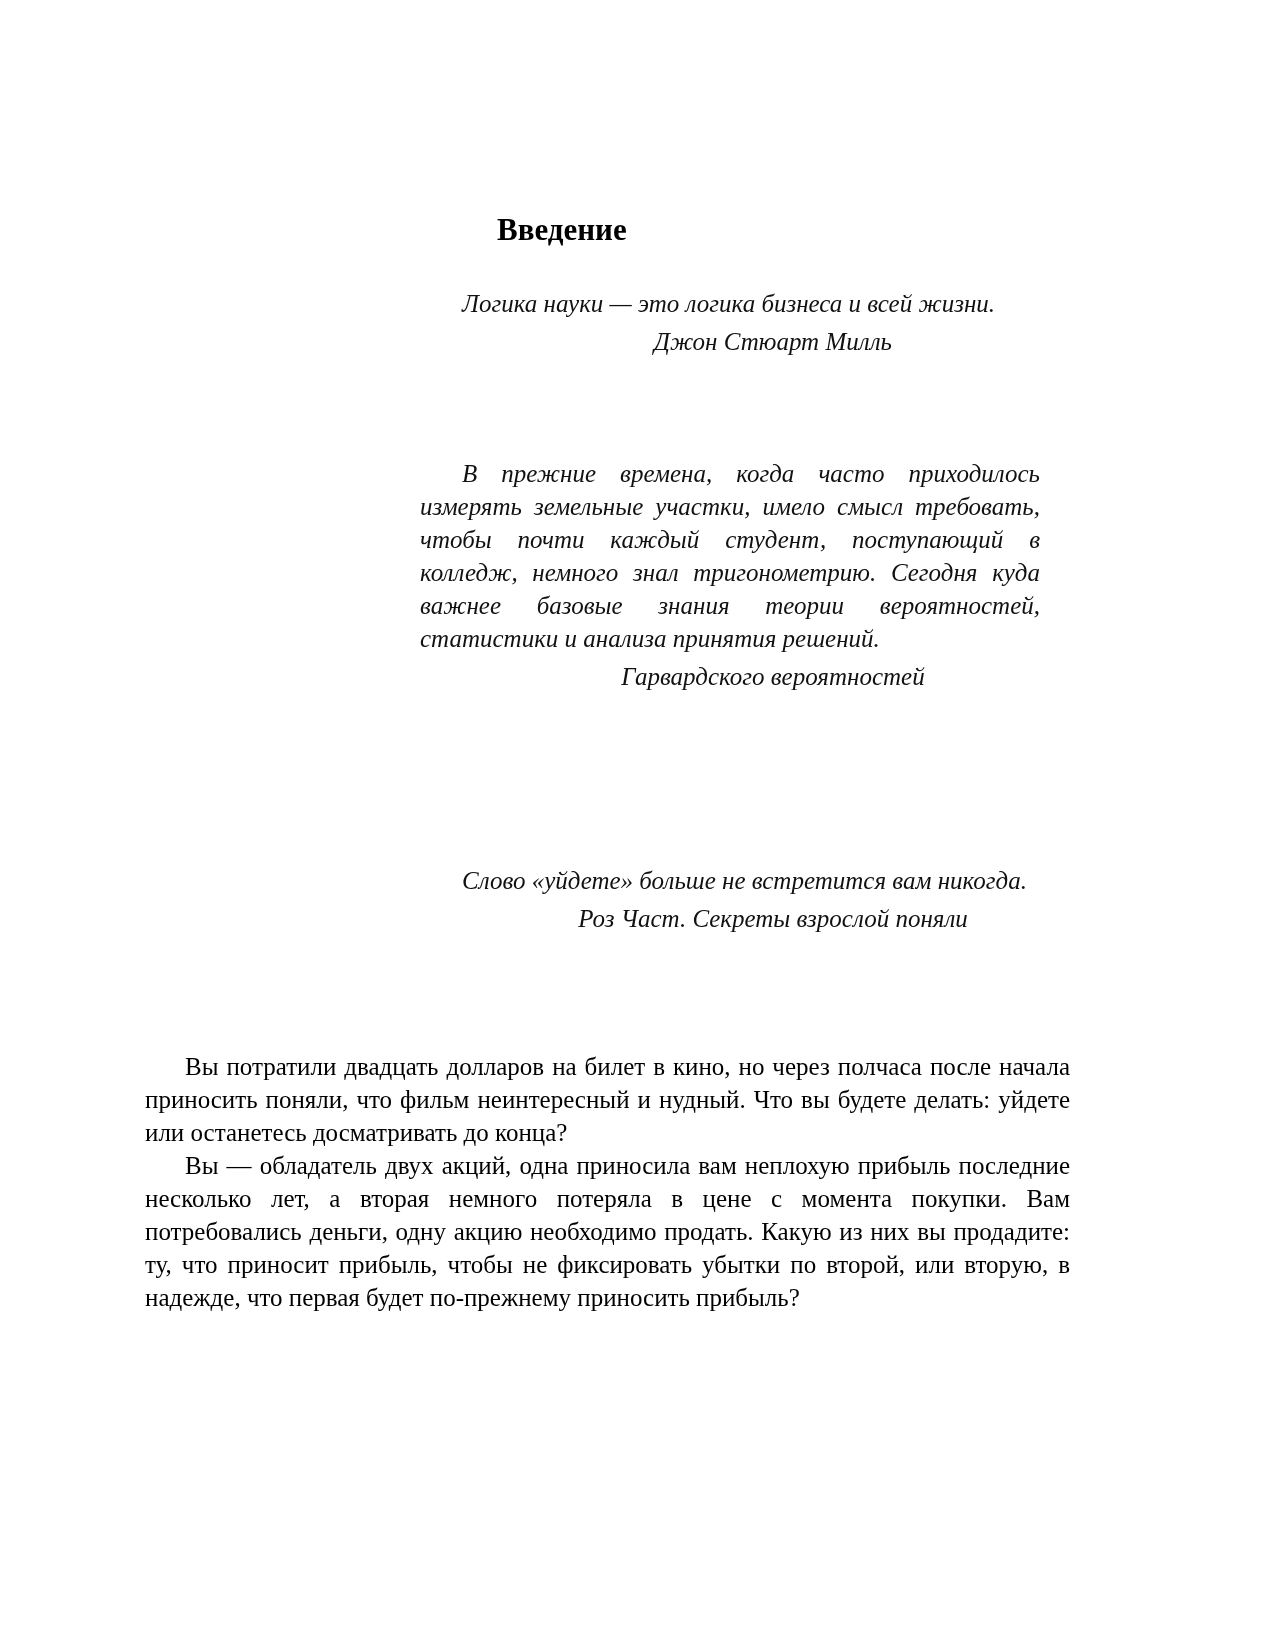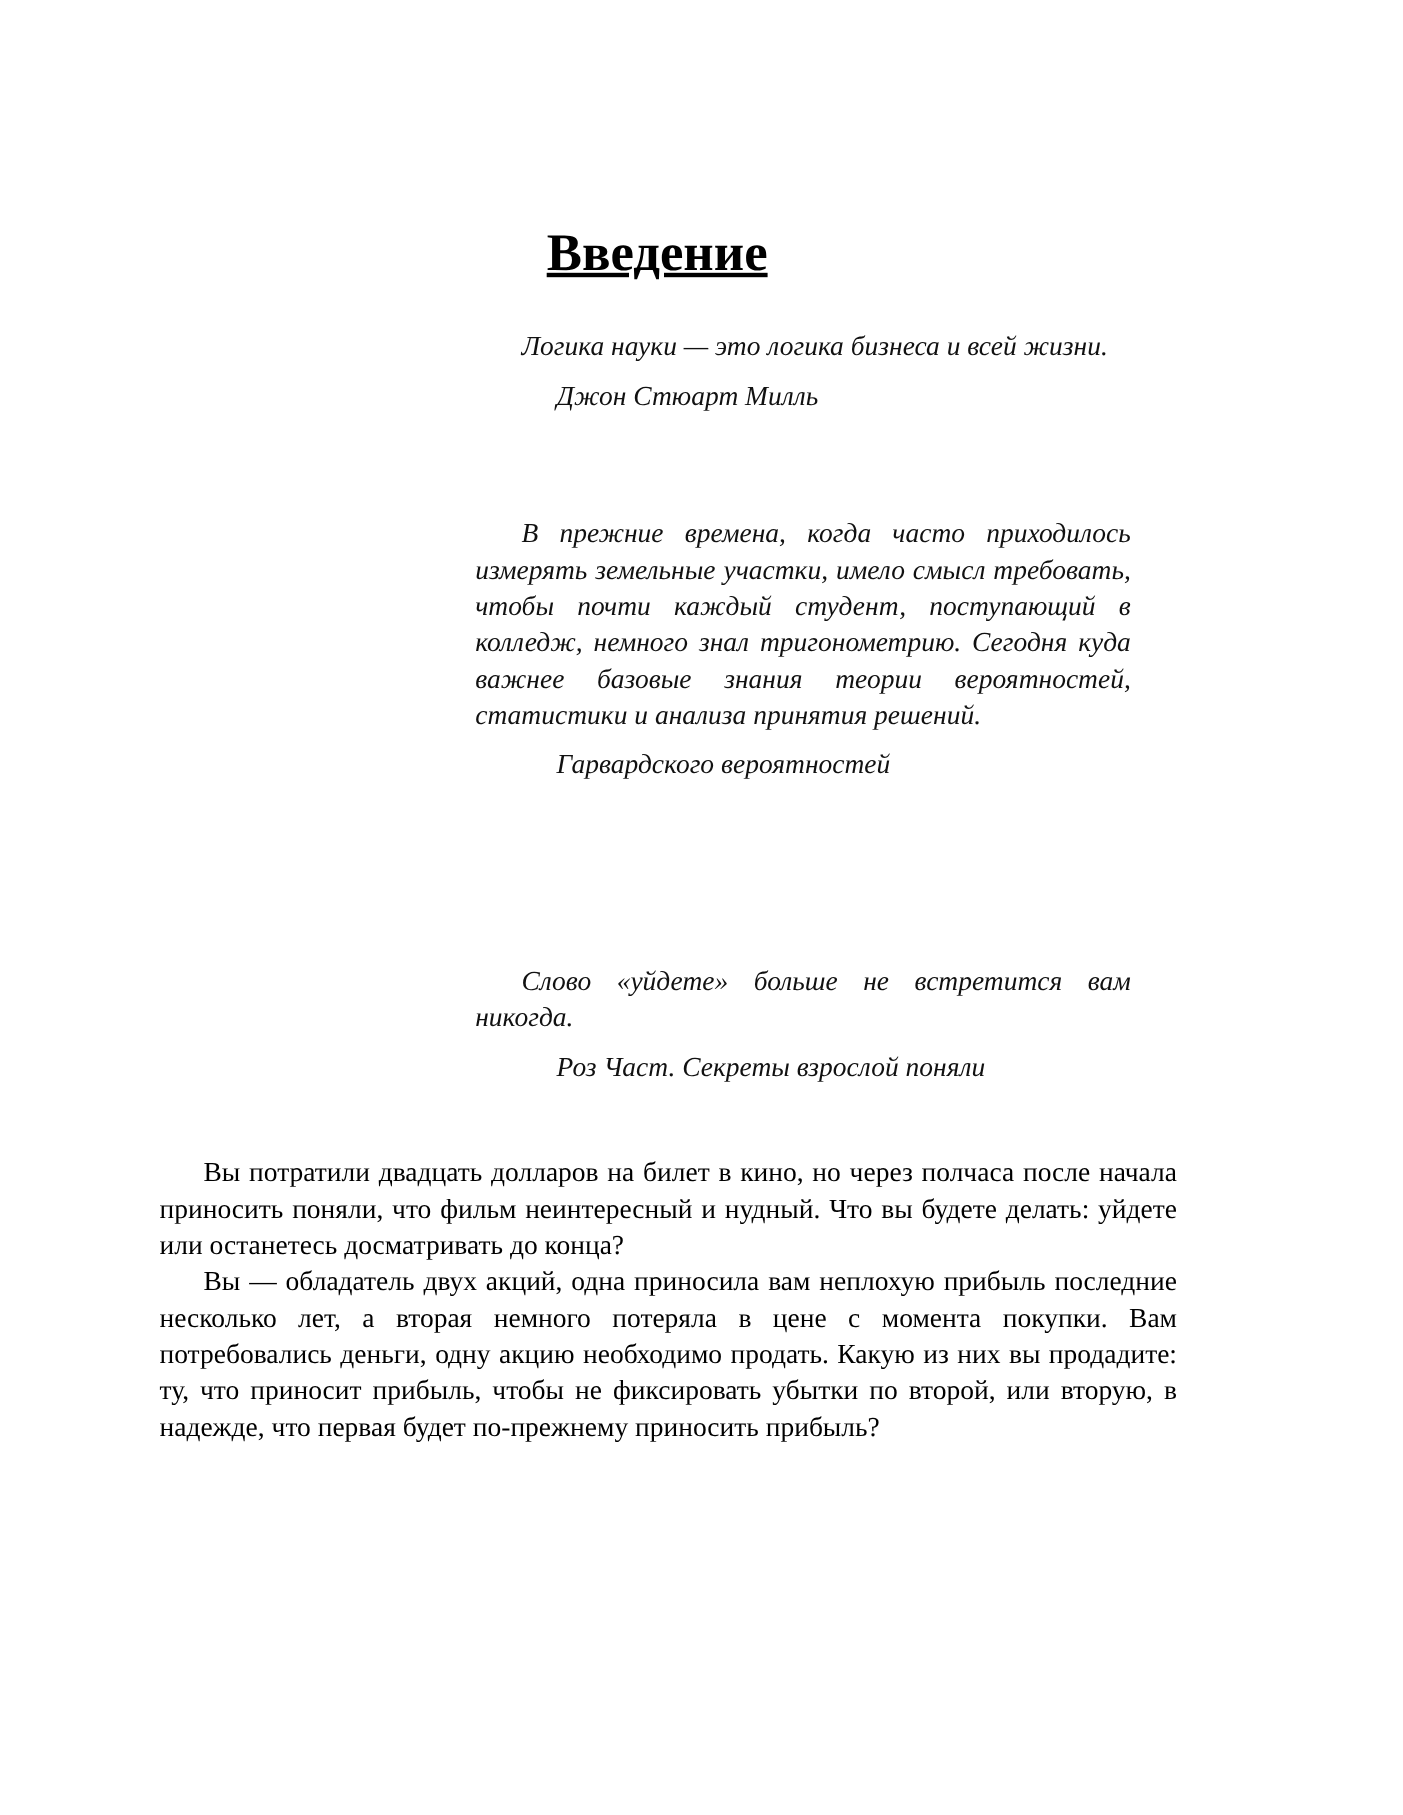--- a/index.html
+++ b/index.html
@@ -1,21 +1,21 @@
 <!DOCTYPE html>
 <html><head>
   <meta charset="utf-8">
   <style>
     html, body { margin:0; padding:0; background:#ffffff; }
     body { width:1275px; height:1650px; position:relative; overflow:hidden; color:#000; }
-    .title { position:absolute; left:497px; top:200px; font-family:"Liberation Serif", serif; font-weight:bold; font-size:48px; line-height:60px; margin:0;text-decoration:underline; }
+    .title { position:absolute; left:497px; top:200px; font-family:"Liberation Serif", serif; font-weight:bold; font-size:31px; line-height:60px; margin:0; }
     .epi { position:absolute; left:420px; width:620px; font-family:"Liberation Serif", serif; font-style:italic; font-size:25px; line-height:33px; color:#111; }
-    .epi p { margin:12px; text-align:justify; text-indent:42px; }
+    .epi p { margin:0; text-align:justify; text-indent:42px; }
     .epi .auth { margin:5px 0 0 86px; text-indent:0; text-align:left; }
-    .epi .auth span { display:block; }
+    .epi .auth span { display:block;text-align:center; }
     .body { position:absolute; left:145px; top:1050px; width:925px; font-family:"Liberation Serif", serif; font-size:25px; line-height:33px; }
     .body p { margin:0; text-align:justify; text-indent:40px; }
   </style>
 </head>
 <body>
 
 <h1 class="title">Введение</h1>
 
 <div class="epi" style="top:287px;">
   <p>Логика науки — это логика бизнеса и всей жизни.</p>

